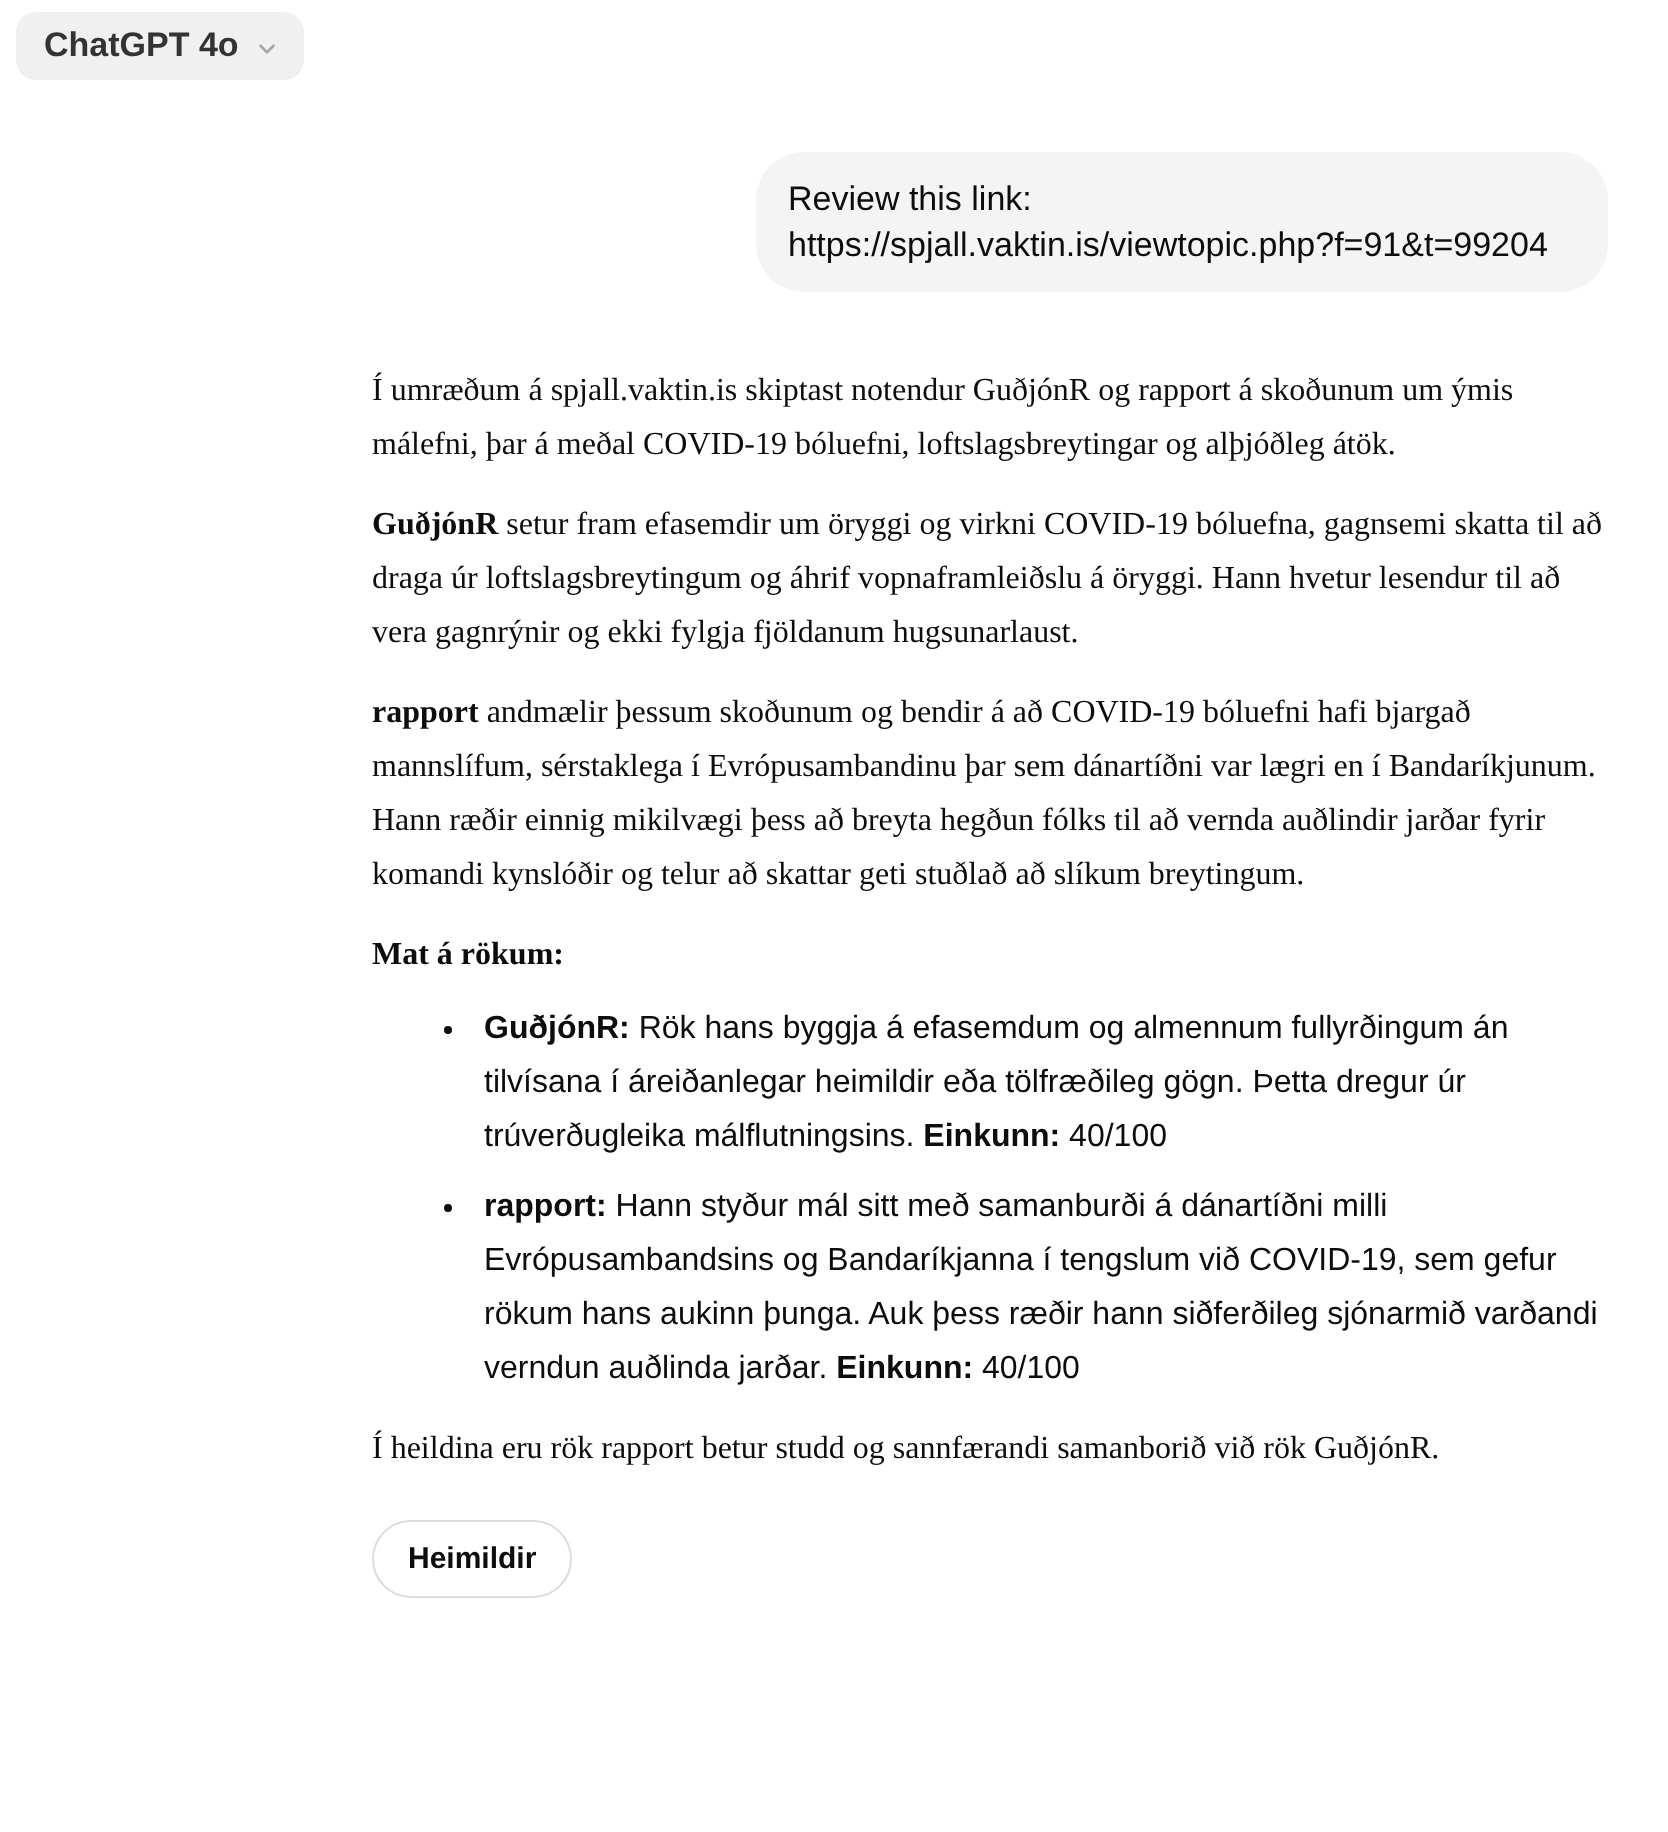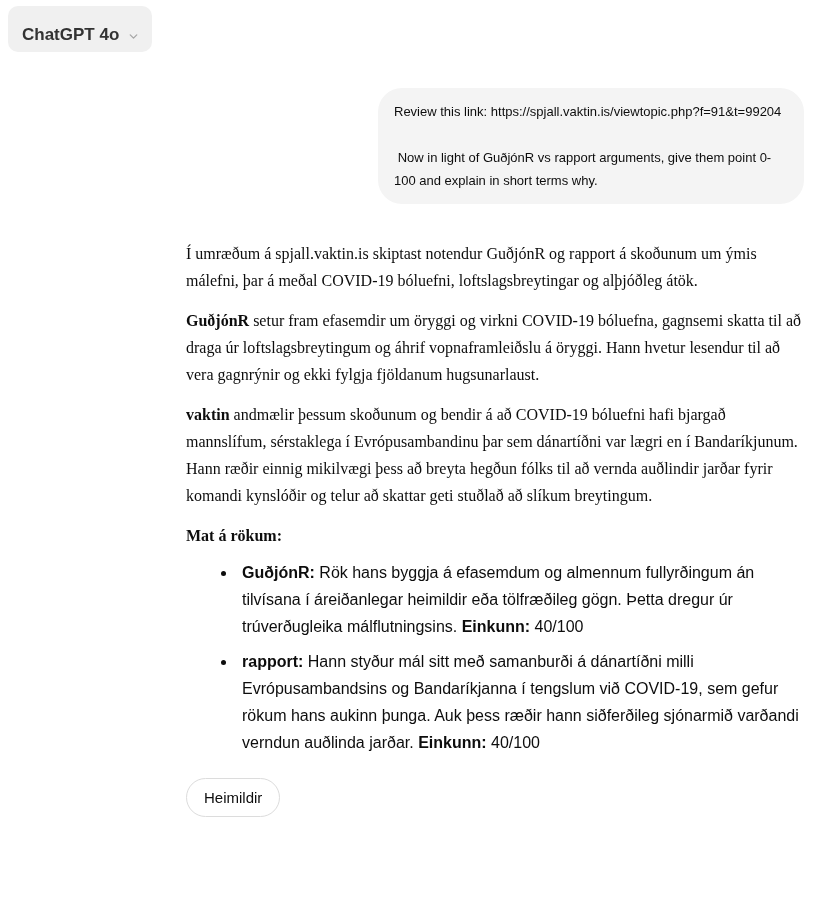--- a/index.html
+++ b/index.html
@@ -14,21 +14,21 @@
     overflow: hidden;
   }
   
   .header {
     padding: 6px 0 0 8px;
   }
   .model-selector {
     display: inline-flex;
     align-items: center;
     gap: 8px;
-    padding: 19px 12px 7px 14px;
+    padding: 7px 12px 7px 14px;
     background: #f0f0f0;
     border: none;
     border-radius: 10px;
     font-family: inherit;
     font-size: 17px;
     font-weight: 600;
     color: #333333;
     cursor: pointer;
   }
   .model-selector .chevron {
@@ -43,21 +43,21 @@
     display: flex;
     flex-direction: column;
   }
   
   .user-bubble {
     align-self: flex-end;
     max-width: 426px;
     background: #f4f4f4;
     border-radius: 24px;
     padding: 12px 16px;
-    font-size: 13px;
+    font-size: 17px;
     line-height: 23px;
     overflow-wrap: break-word;
   }
   .user-bubble p {
     margin: 0;
     white-space: pre-wrap;
   }
   .user-bubble p + p {
     margin-top: 23px;
   }
@@ -85,21 +85,21 @@
     margin-top: 9px;
     display: inline-flex;
     align-items: center;
     justify-content: center;
     padding: 10px 17px;
     background: #ffffff;
     border: 1px solid #dcdcdc;
     border-radius: 999px;
     font-family: inherit;
     font-size: 15px;
-    font-weight: 400;
+    font-weight: 700;
     color: #0d0d0d;
     cursor: pointer;
   }
 </style>
 </head>
 <body>
 
 <div class="header">
   <button class="model-selector">
     <span>ChatGPT 4o</span>
@@ -108,35 +108,35 @@
         <polyline points="6 9 12 15 18 9"></polyline>
       </svg>
     </span>
   </button>
 </div>
 
 <div class="conversation">
 
   <div class="user-bubble">
     <p>Review this link: https://spjall.vaktin.is/viewtopic.php?f=91&amp;t=99204</p>
-    <p> Now in light of GuðjónR vs rapport arguments, give them point 0-100 and explain in short terms why.</p>
   </div>
 
   <div class="assistant">
 
     <p>Í umræðum á spjall.vaktin.is skiptast notendur GuðjónR og rapport á skoðunum um ýmis málefni, þar á meðal COVID-19 bóluefni, loftslagsbreytingar og alþjóðleg átök.</p>
 
     <p><strong>GuðjónR</strong><span> setur fram efasemdir um öryggi og virkni COVID-19 bóluefna, gagnsemi skatta til að draga úr loftslagsbreytingum og áhrif vopnaframleiðslu á öryggi. Hann hvetur lesendur til að vera gagnrýnir og ekki fylgja fjöldanum hugsunarlaust.</span></p>
 
-    <p><strong>vaktin</strong><span> andmælir þessum skoðunum og bendir á að COVID-19 bóluefni hafi bjargað mannslífum, sérstaklega í Evrópusambandinu þar sem dánartíðni var lægri en í Bandaríkjunum. Hann ræðir einnig mikilvægi þess að breyta hegðun fólks til að vernda auðlindir jarðar fyrir komandi kynslóðir og telur að skattar geti stuðlað að slíkum breytingum.</span></p>
+    <p><strong>rapport</strong><span> andmælir þessum skoðunum og bendir á að COVID-19 bóluefni hafi bjargað mannslífum, sérstaklega í Evrópusambandinu þar sem dánartíðni var lægri en í Bandaríkjunum. Hann ræðir einnig mikilvægi þess að breyta hegðun fólks til að vernda auðlindir jarðar fyrir komandi kynslóðir og telur að skattar geti stuðlað að slíkum breytingum.</span></p>
 
     <p class="heading"><strong>Mat á rökum:</strong></p>
 
     <ul>
       <li><strong>GuðjónR:</strong><span> Rök hans byggja á efasemdum og almennum fullyrðingum án tilvísana í áreiðanlegar heimildir eða tölfræðileg gögn. Þetta dregur úr trúverðugleika málflutningsins. </span><strong>Einkunn:</strong><span> 40/100</span></li>
       <li><strong>rapport:</strong><span> Hann styður mál sitt með samanburði á dánartíðni milli Evrópusambandsins og Bandaríkjanna í tengslum við COVID-19, sem gefur rökum hans aukinn þunga. Auk þess ræðir hann siðferðileg sjónarmið varðandi verndun auðlinda jarðar. </span><strong>Einkunn:</strong><span> 40/100</span></li>
     </ul>
 
+    <p>Í heildina eru rök rapport betur studd og sannfærandi samanborið við rök GuðjónR.</p>
 
     <button class="sources-btn">Heimildir</button>
   </div>
 
 </div>
 
 </body></html>

